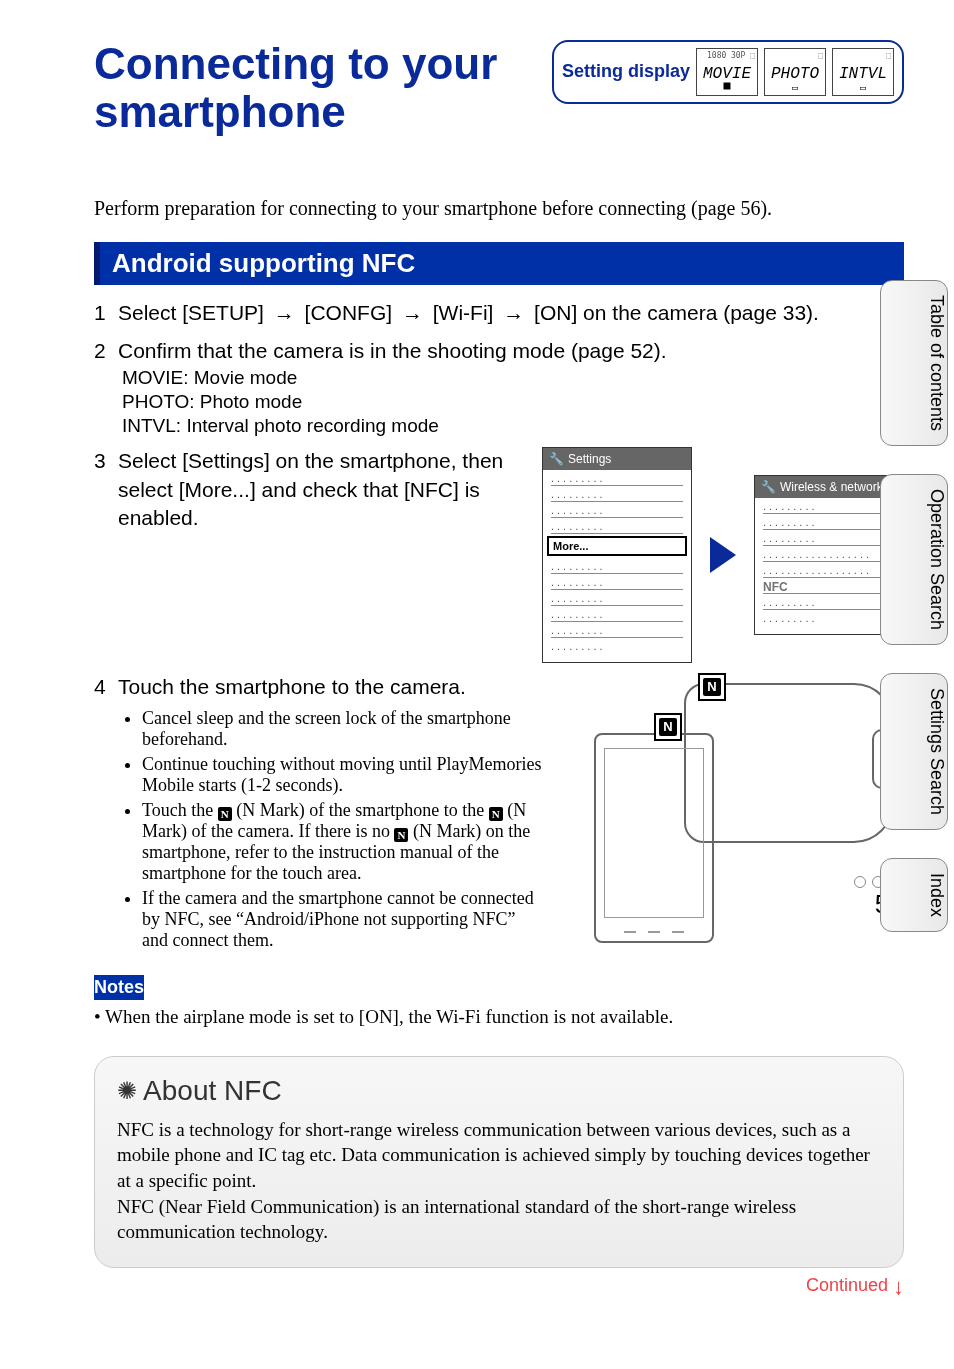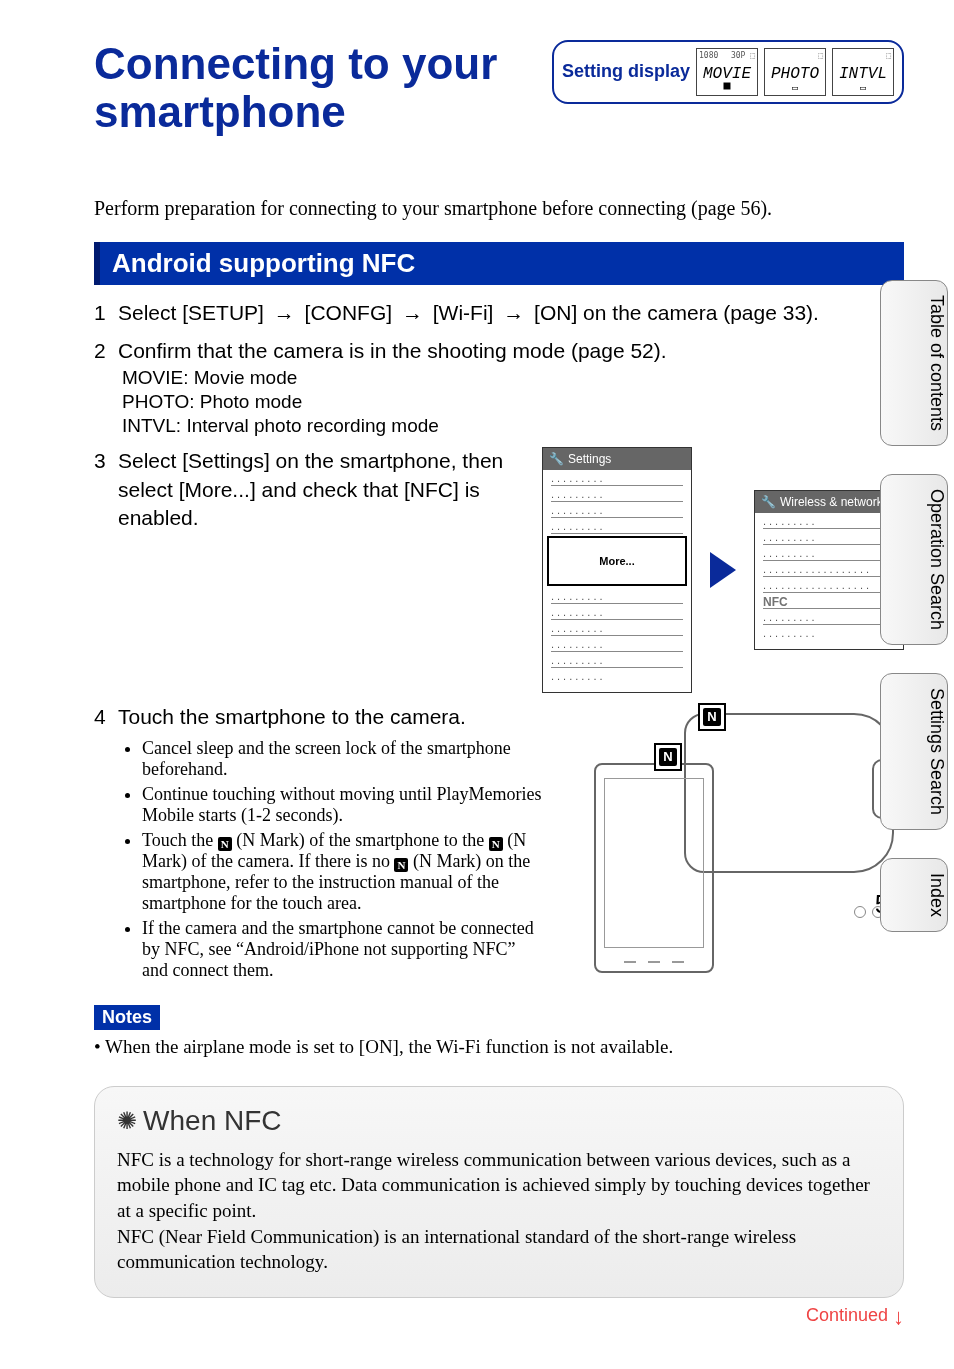--- a/index.html
+++ b/index.html
@@ -3,47 +3,47 @@
 <meta charset="utf-8">
 <style>
   * { box-sizing: border-box; margin: 0; padding: 0; }
   html, body { width: 954px; height: 1369px; font-family: Arial, Helvetica, sans-serif; background: #fff; color: #000; }
   .page { position: relative; width: 954px; height: 980px; padding: 40px 50px 20px 94px; }
   .title-row { display: flex; align-items: flex-start; gap: 10px; }
   .title { color: #0a2a9a; font-size: 44px; font-weight: bold; line-height: 1.1; flex: 1; }
   .setting-box { border: 2px solid #0a2a9a; border-radius: 16px; padding: 6px 8px; display: flex; align-items: center; gap: 6px; }
   .setting-label { color: #0a2a9a; font-weight: bold; font-size: 18px; line-height: 1.1; }
   .disp-icon { width: 62px; height: 48px; border: 1px solid #444; position: relative; font-family: monospace; font-size: 12px; text-align: center; }
-  .disp-icon .top { font-size: 8px; color:#555; position:absolute; top:2px; left:2px; right:2px; display:flex; justify-content:space-between;}
+  .disp-icon .top { font-size: 8px; color:#555; position:absolute; top:2px; left:10px; right:2px; display:flex; justify-content:space-between;}
   .disp-icon .mid { position:absolute; top:16px; left:0; right:0; font-size: 16px; letter-spacing:0px; font-family: 'Courier New', monospace; font-style: italic;}
   .disp-icon .bot { position:absolute; bottom:2px; left:0; right:0; font-size:10px;}
   .intro { font-family: 'Times New Roman', serif; font-size: 20px; margin-top: 60px; }
   .blue-block { background: #0030a8; color: #fff; font-weight: bold; font-size: 26px; padding: 6px 12px; margin-top: 22px; border-left: 6px solid #001a70; }
   .steps { margin-top: 14px; }
   .step { margin-bottom: 10px; }
   .step-head { font-size: 21px; line-height: 1.35; display: flex; }
   .step-num { width: 24px; flex: none; }
   .step-body { flex: 1; }
   .arrow { font-weight: bold; padding: 0 4px; }
   .sub { font-family: Liberation Sans, sans-serif; font-size: 19px; margin-left: 28px; margin-top: 2px; }
   .row34 { display: flex; gap: 20px; align-items: flex-start; }
   .row34 .left { flex: 1; }
   .row34 .right { flex: none; }
   .phone-shots { display:flex; align-items:center; gap:18px; }
   .phone { width: 150px; border: 1px solid #333; }
   .phone-header { background: #666; color: #fff; font-size: 12px; padding: 4px 6px; display:flex; gap:4px; align-items:center;}
   .phone-list { padding: 0 8px 8px 8px; }
   .phone-row { border-bottom: 1px solid #888; height: 16px; font-size: 11px; color:#555; letter-spacing:3px; padding-top:2px;}
   .phone-row.nfc { letter-spacing:0; color:#737373; font-weight:bold; font-size:12px;}
-  .phone-row.more { border: 2px solid #000; margin: 2px -4px; padding: 17px 4px; color:#000; letter-spacing:0; font-weight:bold; height:auto;text-align:center;}
+  .phone-row.more { border: 2px solid #000; margin: 2px -4px; padding: 2px 4px; color:#000; letter-spacing:0; font-weight:bold; height:auto;}
   .tri { width:0; height:0; border-top: 18px solid transparent; border-bottom: 18px solid transparent; border-left: 26px solid #0a2a9a; }
   .bullets { list-style: disc; margin-left: 48px; font-family: 'Times New Roman', serif; font-size: 18px; margin-top: 6px;}
   .bullets li { margin-bottom: 4px; }
   .nmark { display:inline-block; width:14px; height:14px; background:#000; color:#fff; font-size:11px; font-weight:bold; text-align:center; line-height:14px; border-radius:2px; vertical-align: -2px;}
-  .notes-label { display:inline-block; background:#0030a8; color:#fff; font-weight:bold; padding:2px 8px; font-size:18px; margin-top:10px;}
+  .notes-label { display:inline-block; background:#0030a8; color:#fff; font-weight:bold; padding:2px 0; font-size:18px; margin-top:10px;}
   .notes-body { font-family: 'Times New Roman', serif; font-size:19px; margin-top:6px; margin-left: 0;}
   .info-box { border:1px solid #ccc; border-radius: 20px; background: linear-gradient(to bottom, #f7f7f7, #ececec); padding: 18px 22px 22px 22px; margin-top: 28px;}
   .info-head { font-size: 28px; color:#333; display:flex; align-items:center; gap:6px; margin-bottom:10px;}
   .info-head .bulb { font-size: 24px; }
   .info-body { font-family:'Times New Roman', serif; font-size: 19px; line-height:1.35;}
   .footer { display:flex; justify-content:flex-end; align-items:center; gap:30px; margin-top: 6px;}
   .pagenum { font-size: 26px; }
   .pagenum .gb { font-size: 14px; vertical-align: super;}
   .continued { color:#ef4444; font-size: 18px; }
   .continued .darr { font-size: 22px; vertical-align: -3px;}
@@ -220,21 +220,21 @@
       </div>
     </div>
   </div>
 
   <div class="notes-label">Notes</div>
   <p class="notes-body">• When the airplane mode is set to [ON], the Wi-Fi function is not available.</p>
 
   <div class="info-box">
     <div class="info-head">
       <span class="bulb">✺</span>
-      <span>When NFC</span>
+      <span>About NFC</span>
     </div>
     <div class="info-body" style="white-space: pre-line;">NFC is a technology for short-range wireless communication between various devices, such as a mobile phone and IC tag etc. Data communication is achieved simply by touching devices together at a specific point.
 NFC (Near Field Communication) is an international standard of the short-range wireless communication technology.</div>
   </div>
 
   <div class="footer">
     <span class="continued">
       <span>Continued</span>
       <span class="darr">↓</span>
     </span>

